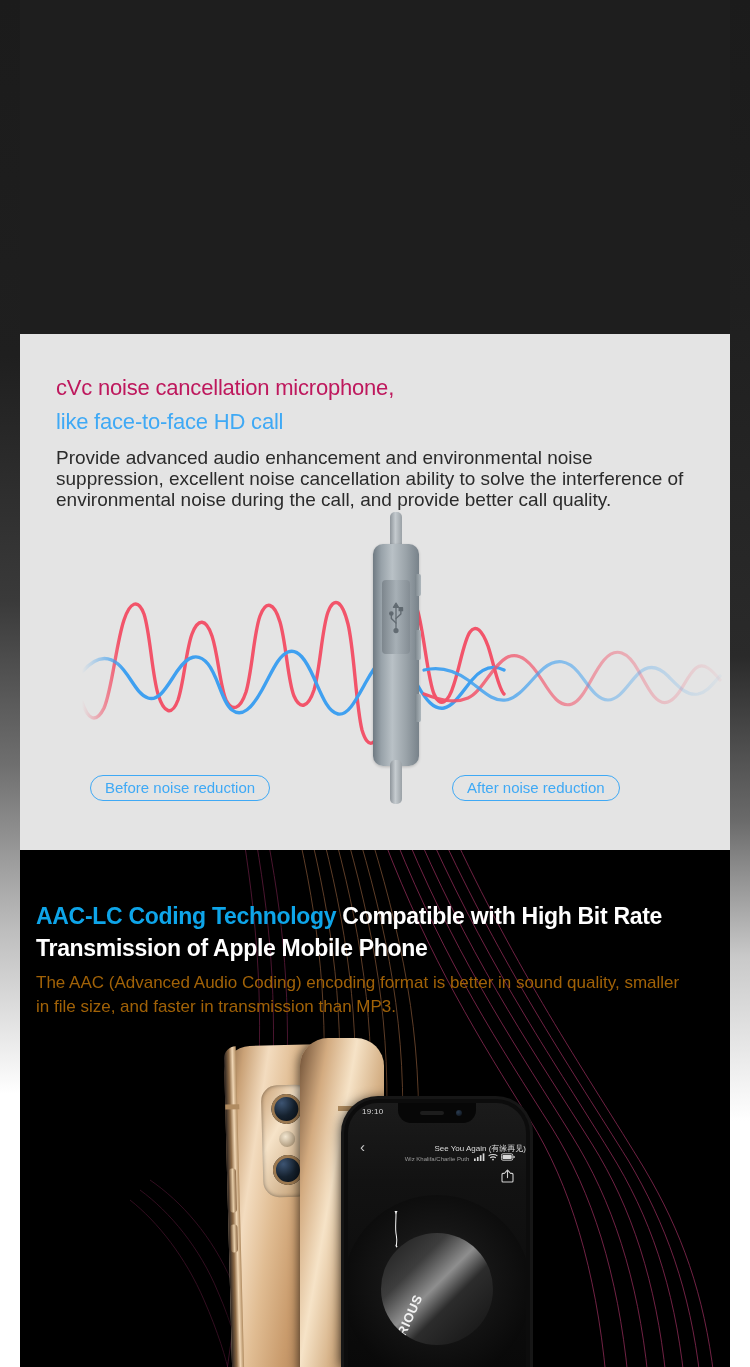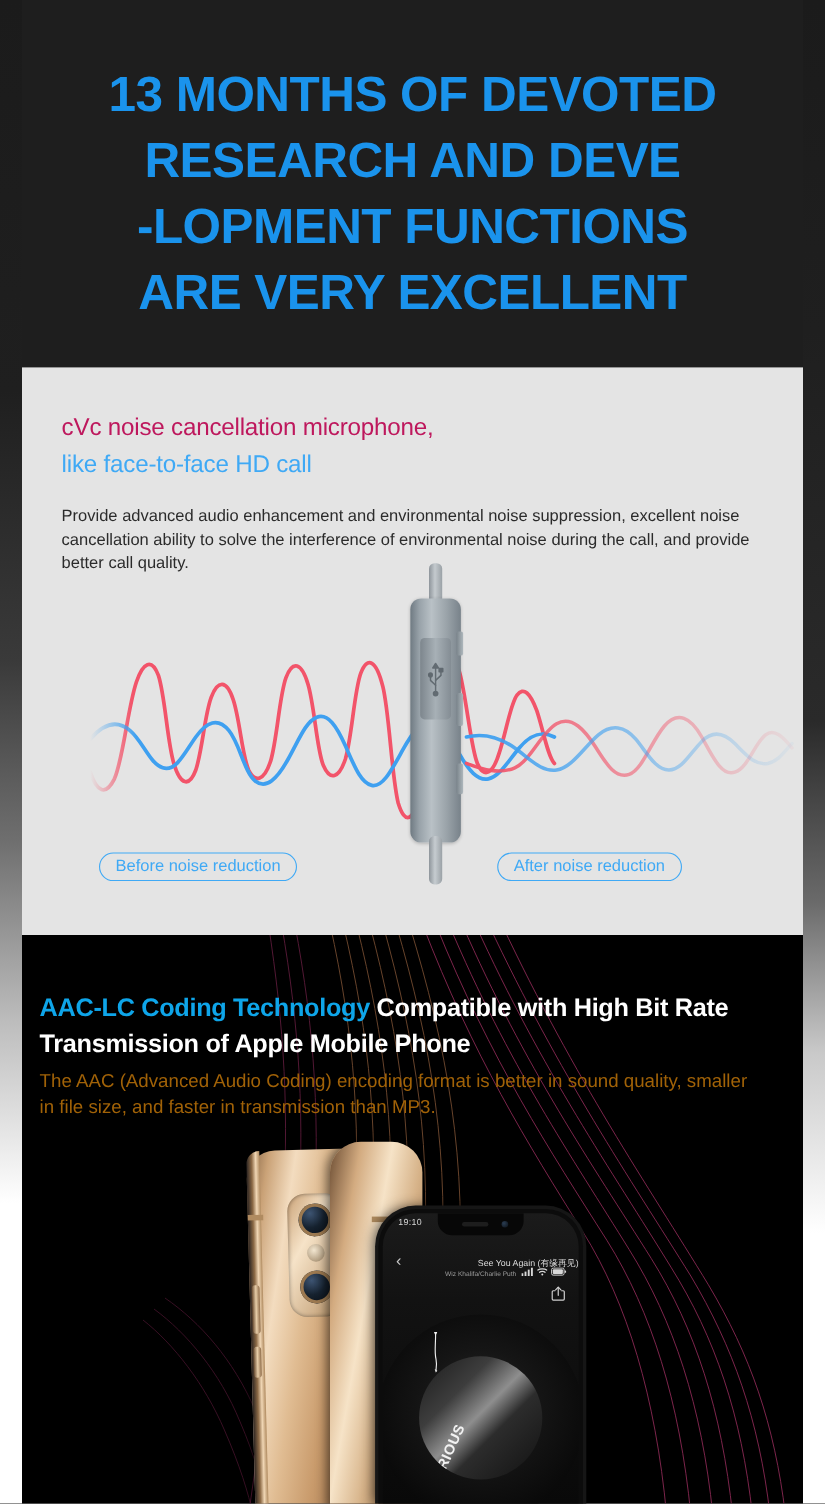--- a/index.html
+++ b/index.html
@@ -23,21 +23,21 @@
     text-align:center; color:#1a93ec;
     font-size:45px; font-weight:bold; line-height:60px;
     letter-spacing:-0.5px; font-family:"Liberation Sans", sans-serif;
   }
   .hero-title span { display:block; }
 
   
   .card { position:absolute; left:20px; top:334px; width:710px; height:516px; background:#e4e4e4; overflow:hidden; }
   .card-h1 { position:absolute; left:36px; top:41px; font-size:22px; color:#be185d; font-weight:400; letter-spacing:-0.2px; }
   .card-h2 { position:absolute; left:36px; top:75px; font-size:22px; color:#3fa9f5; font-weight:400; letter-spacing:-0.2px; }
-  .card-body { position:absolute; left:36px; top:113px; width:630px; font-size:15px; line-height:21px; color:#2b2b2b;margin-top:12px; }
+  .card-body { position:absolute; left:36px; top:113px; width:630px; font-size:19px; line-height:21px; color:#2b2b2b; }
 
   
   .wave-stage { position:absolute; left:0; top:190px; width:710px; height:260px; }
   .wave-stage svg { display:block; }
 
   
   .remote { position:absolute; left:353px; top:178px; width:46px; height:290px; z-index:6; }
   .remote .cable-top { position:absolute; left:17px; top:0; width:12px; height:40px;
     background:linear-gradient(90deg,#8e959b,#c4cace 45%,#9aa1a6); border-radius:5px; }
   .remote .body { position:absolute; left:0; top:32px; width:46px; height:222px;
@@ -124,28 +124,20 @@
     background:linear-gradient(135deg,#1a1a1a 0%,#3d3d3d 30%,#8e8e8e 48%,#2c2c2c 62%,#111 100%); }
   .pf-art .brand { position:absolute; left:-6px; bottom:14px; transform:rotate(-66deg);
     font-size:13px; font-weight:bold; color:#f2f2f2; letter-spacing:.5px; white-space:nowrap; }
   .pf-earbud { position:absolute; left:46px; top:84px; width:4px; height:84px; z-index:5; }
 </style>
 </head>
 <body>
 
 <div class="page">
 
-  <div class="hero">
-    <div class="hero-title">
-      <span>13 MONTHS OF DEVOTED</span>
-      <span>RESEARCH AND DEVE</span>
-      <span>-LOPMENT FUNCTIONS</span>
-      <span>ARE VERY EXCELLENT</span>
-    </div>
-  </div>
 
   <div class="card">
 
     <div class="card-h1">cVc noise cancellation microphone,</div>
     <div class="card-h2">like face-to-face HD call</div>
     <div class="card-body">Provide advanced audio enhancement and environmental noise suppression, excellent noise cancellation ability to solve the interference of environmental noise during the call, and provide better call quality.</div>
 
     <div class="wave-stage">
       <svg width="710" height="260" viewBox="0 0 710 260" xmlns="http://www.w3.org/2000/svg">
         <defs>

